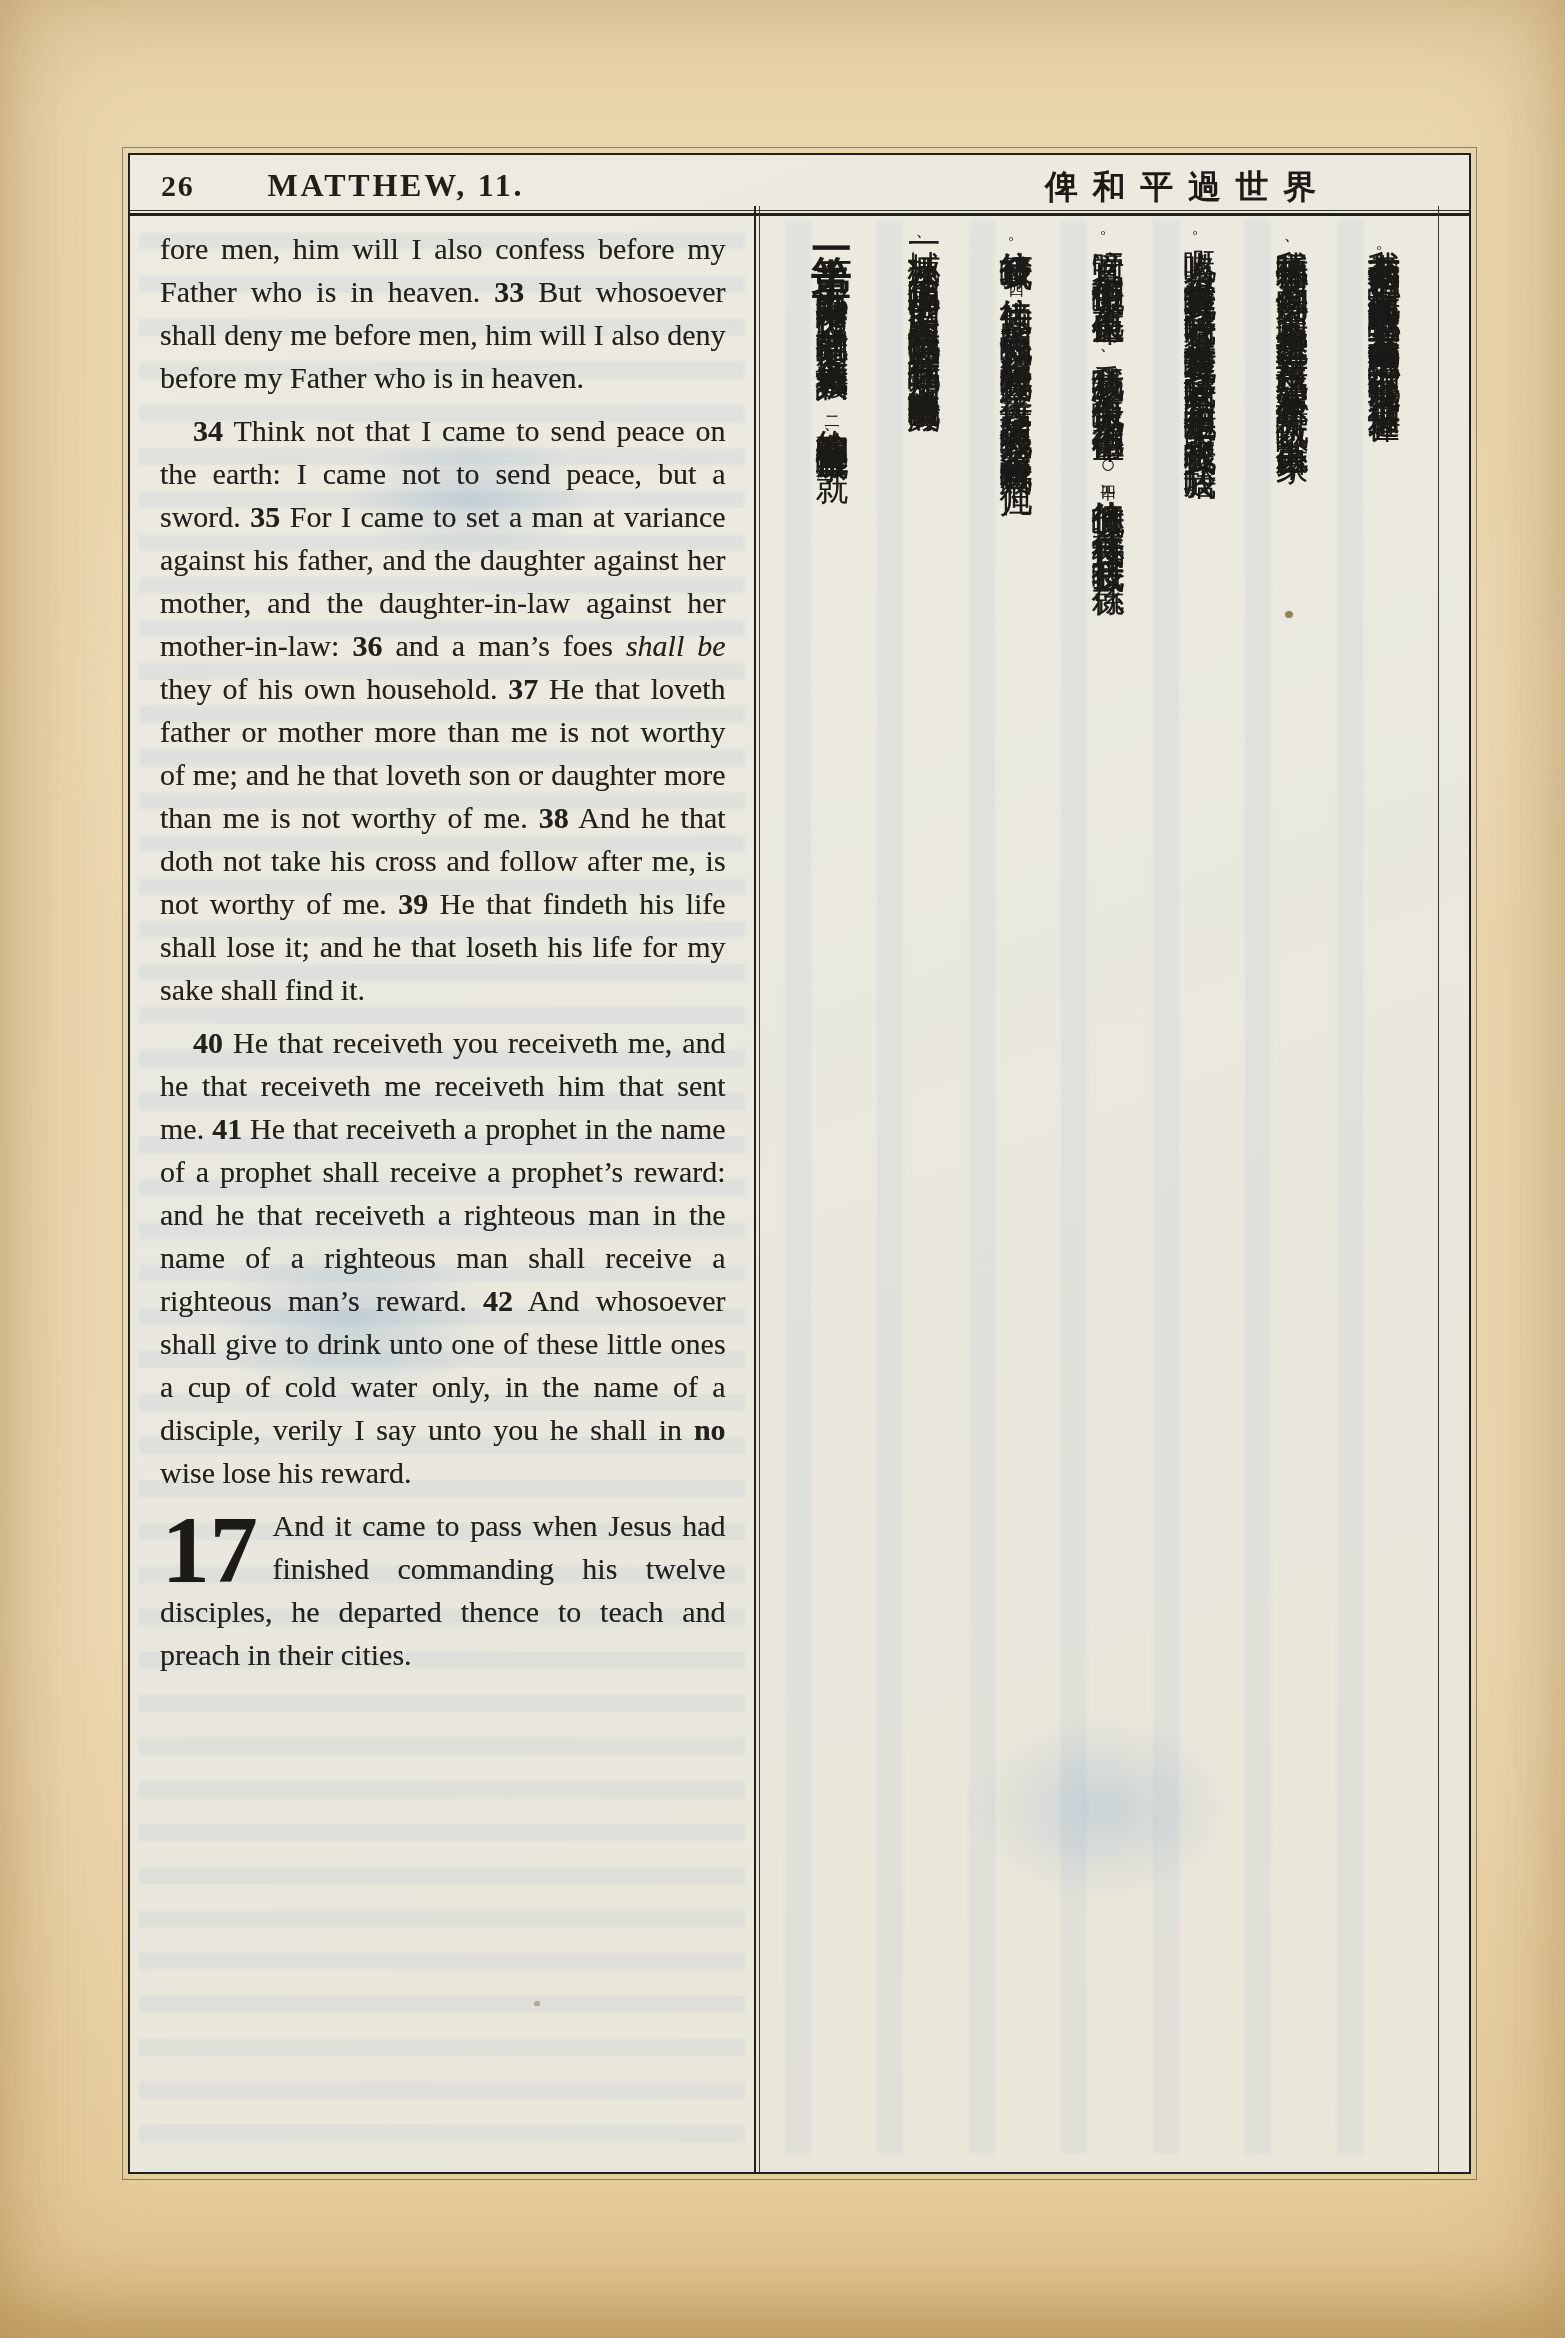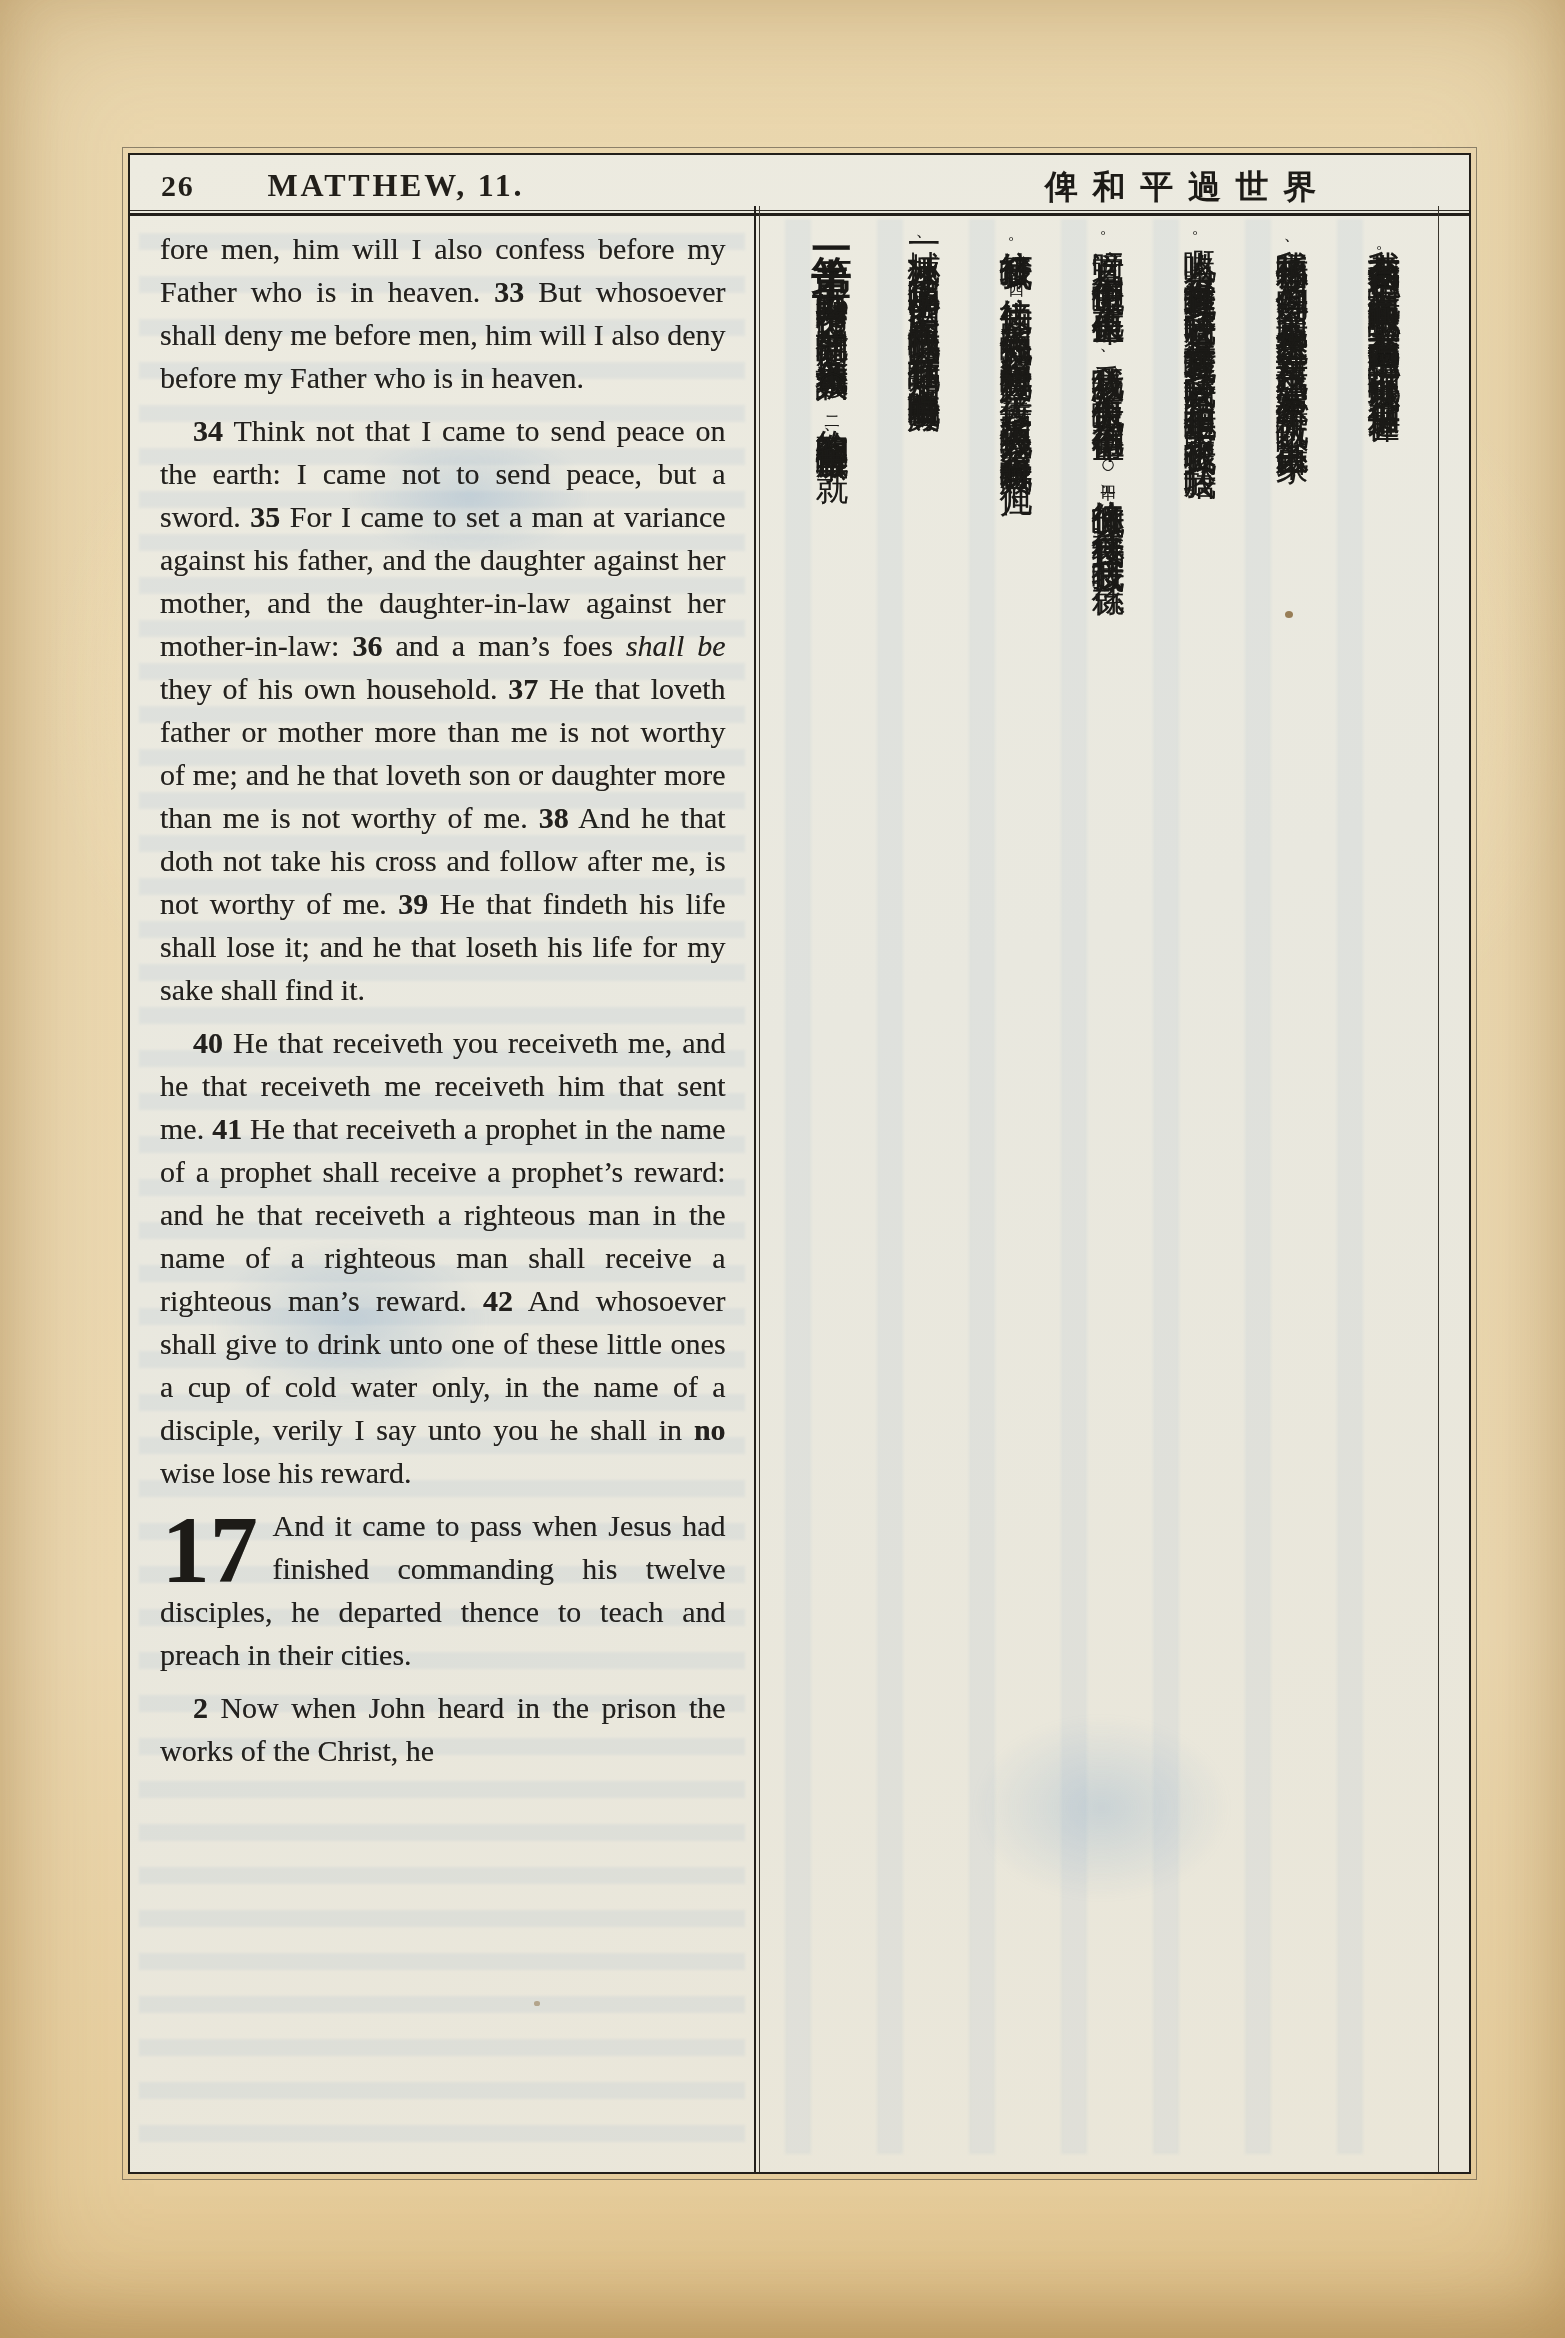--- a/index.html
+++ b/index.html
@@ -80,21 +80,20 @@
     <span class="pn">26</span>
     <span class="ht-en">MATTHEW, 11.</span>
     <span class="ht-cn">俾和平過世界</span>
   </div>
 
   <div class="ecol">
     <p class="cont">fore men, him will I also confess before my Father who is in heaven. <b>33</b> But whosoever shall deny me before men, him will I also deny before my Father who is in heaven.</p>
     <p><b>34</b> Think not that I came to send peace on the earth: I came not to send peace, but a sword. <b>35</b> For I came to set a man at variance against his father, and the daughter against her mother, and the daughter-in-law against her mother-in-law: <b>36</b> and a man’s foes <i>shall be</i> they of his own household. <b>37</b> He that loveth father or mother more than me is not worthy of me; and he that loveth son or daughter more than me is not worthy of me. <b>38</b> And he that doth not take his cross and follow after me, is not worthy of me. <b>39</b> He that findeth his life shall lose it; and he that loseth his life for my sake shall find it.</p>
     <p><b>40</b> He that receiveth you receiveth me, and he that receiveth me receiveth him that sent me. <b>41</b> He that receiveth a prophet in the name of a prophet shall receive a prophet’s reward: and he that receiveth a righteous man in the name of a righteous man shall receive a righteous man’s reward. <b>42</b> And whosoever shall give to drink unto one of these little ones a cup of cold water only, in the name of a disciple, verily I say unto you he shall in <b>no</b> wise lose his reward.</p>
     <p class="chap"><span class="drop">17</span><span>And it came to pass when Jesus had finished commanding his twelve disciples, he departed thence to teach and preach in their cities.</span></p>
-    <p><b>2</b> Now when John heard in the prison the works of the Christ, he</p>
   </div>
 
   <div class="div-rule"></div>
 
   <div class="csec">
     <div class="inner-rule"></div>
     <div class="cjk-cols">
       <div class="ccol">我亦在我天父面前承認佢<span class="punc">。</span><span class="vm">三三</span>但凡在人面前唔承認我嘅<span class="punc">、</span>我亦在我天父面前唔承認佢<span class="punc">。</span><span class="vm">三四</span>你哋不可以爲我來<span class="punc">、</span>俾和平過世界<span class="punc">、</span></div>
       <div class="ccol">我來唔係俾和平<span class="punc">、</span>乃係俾刀劍呀<span class="punc">、</span><span class="vm">三五</span>因爲我來令「人共父親生疏<span class="punc">、</span>女共母親生疏<span class="punc">、</span>媳婦共家婆生疏<span class="punc">、</span><span class="vm">三六</span>人嘅仇敵<span class="punc">、</span>就係自己本家</div>
       <div class="ccol">嘅人咯<span class="punc">。</span>」<span class="vm">三七</span>愛父母多過愛我嘅<span class="punc">、</span>於我唔適宜呀<span class="punc">、</span>愛仔女多過愛我嘅<span class="punc">、</span>於我唔適宜呀<span class="punc">。</span><span class="vm">三八</span>唔孭起佢嘅十字架<span class="punc">、</span>來跟從我嘅<span class="punc">、</span>於我唔</div>

